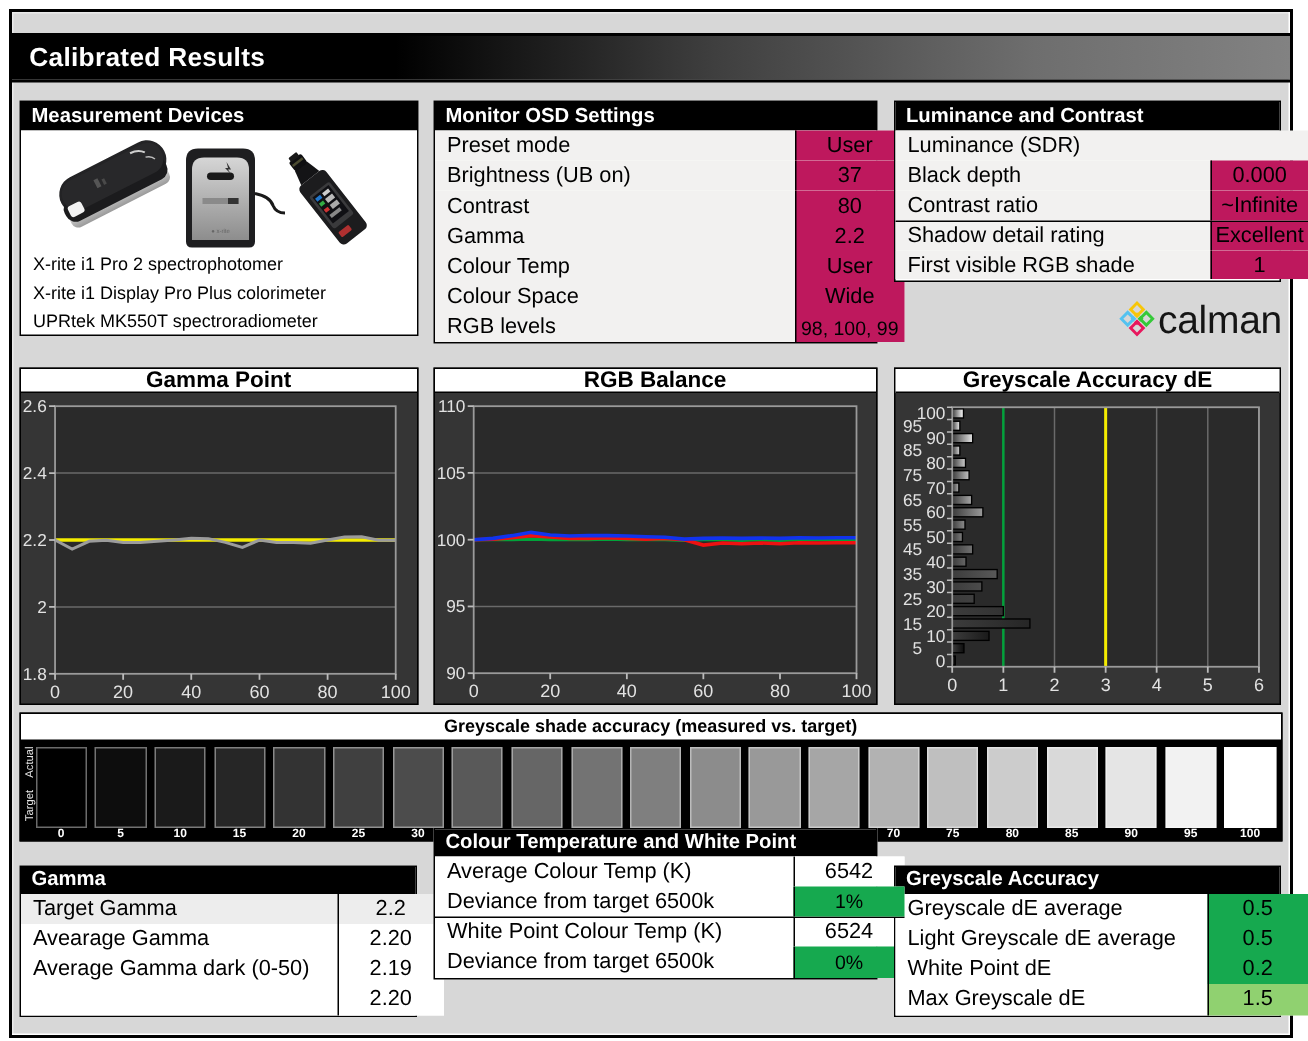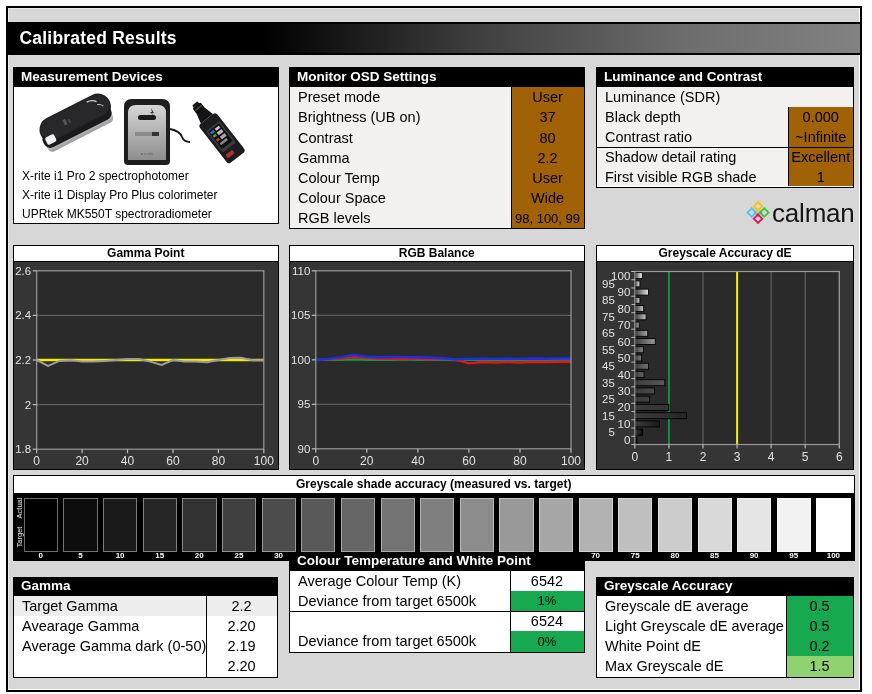--- a/index.html
+++ b/index.html
@@ -5,24 +5,24 @@
  font-family:"Liberation Sans",sans-serif;}
 #frame{position:absolute;left:6px;top:6px;width:852px;height:682px;border:2px solid #000;
  background:#d7d7d7;box-shadow:inset -1px -1px 0 #fff, inset 1px 1px 0 #e9e9e9;}
 #titlebar{position:absolute;left:8px;top:22px;width:852px;height:29px;
  border-top:2px solid #000;border-bottom:2px solid #000;
  background:linear-gradient(90deg,#000 0%,#000 30%,#3f3f3f 55%,#6e6e6e 80%,#828282 100%);
  color:#fff;font-size:17.5px;font-weight:bold;line-height:29px;}
 #titlebar span{padding-left:11.5px;letter-spacing:0.2px;}
 .panel{position:absolute;border:1.5px solid #000;background:#fff;}
 .phead{background:#000;color:#fff;font-weight:bold;font-size:13.5px;height:19px;line-height:18px;padding-left:7px;}
-.row{position:relative;font-size:14.5px;color:#000;}
+.row{position:relative;font-size:14.5px;color:#000;padding-left:19px;}
 .row .lbl{position:absolute;left:8px;top:0;bottom:0;display:flex;align-items:center;white-space:nowrap;}
-.row .val{position:absolute;right:0;top:0;bottom:0;display:flex;align-items:center;justify-content:center;background:#a16207;white-space:nowrap;}
-.ct{font-weight:bold;font-size:12px;text-align:center;background:#fff;color:#000;
+.row .val{position:absolute;right:0;top:0;bottom:0;display:flex;align-items:center;justify-content:center;background:#be185d;white-space:nowrap;}
+.ct{font-weight:bold;font-size:15px;text-align:center;background:#fff;color:#000;
  height:15.5px;line-height:15px;border-bottom:1.5px solid #000;}
 </style></head><body>
 <div id="page">
 <div id="frame"></div>
 <div id="titlebar"><span>Calibrated Results</span></div>
 
 <div class="panel" style="left:13px;top:67px;width:263.5px;height:155px;">
  <div class="phead">Measurement Devices</div>
  <div style="position:absolute;left:0;top:19px;width:263.5px;height:79.5px;background:#fff;overflow:hidden;">
  <svg width="263" height="79" viewBox="0 0 263 79" xmlns="http://www.w3.org/2000/svg">
@@ -485,20 +485,21 @@
         <span class="lbl">Average Colour Temp (K)</span>
         <span class="val" style="width:73px;border-left:1.5px solid #000;background:#fff;">6542</span>
       </div>
       <div class="row" style="position:absolute;left:0;top:37.75px;width:293.5px;height:20.25px;background:#fff;border-bottom:1.5px solid #000;z-index:3;">
         <span class="lbl">Deviance from target 6500k</span>
         <span class="val" style="width:73px;border-left:1.5px solid #000;background:#16a94f;">
           <span style="font-size:13px;">1%</span>
         </span>
       </div>
       <div class="row" style="position:absolute;left:0;top:58.0px;width:293.5px;height:20.25px;background:#fff;">
+        <span class="lbl">White Point Colour Temp (K)</span>
         <span class="val" style="width:73px;border-left:1.5px solid #000;background:#fff;">6524</span>
       </div>
       <div class="row" style="position:absolute;left:0;top:78.25px;width:293.5px;height:20.25px;background:#fff;">
         <span class="lbl">Deviance from target 6500k</span>
         <span class="val" style="width:73px;border-left:1.5px solid #000;background:#16a94f;">
           <span style="font-size:13px;">0%</span>
         </span>
       </div>
     </div>
 <div class="panel" style="left:596px;top:577px;width:255.5px;height:98.5px;">

